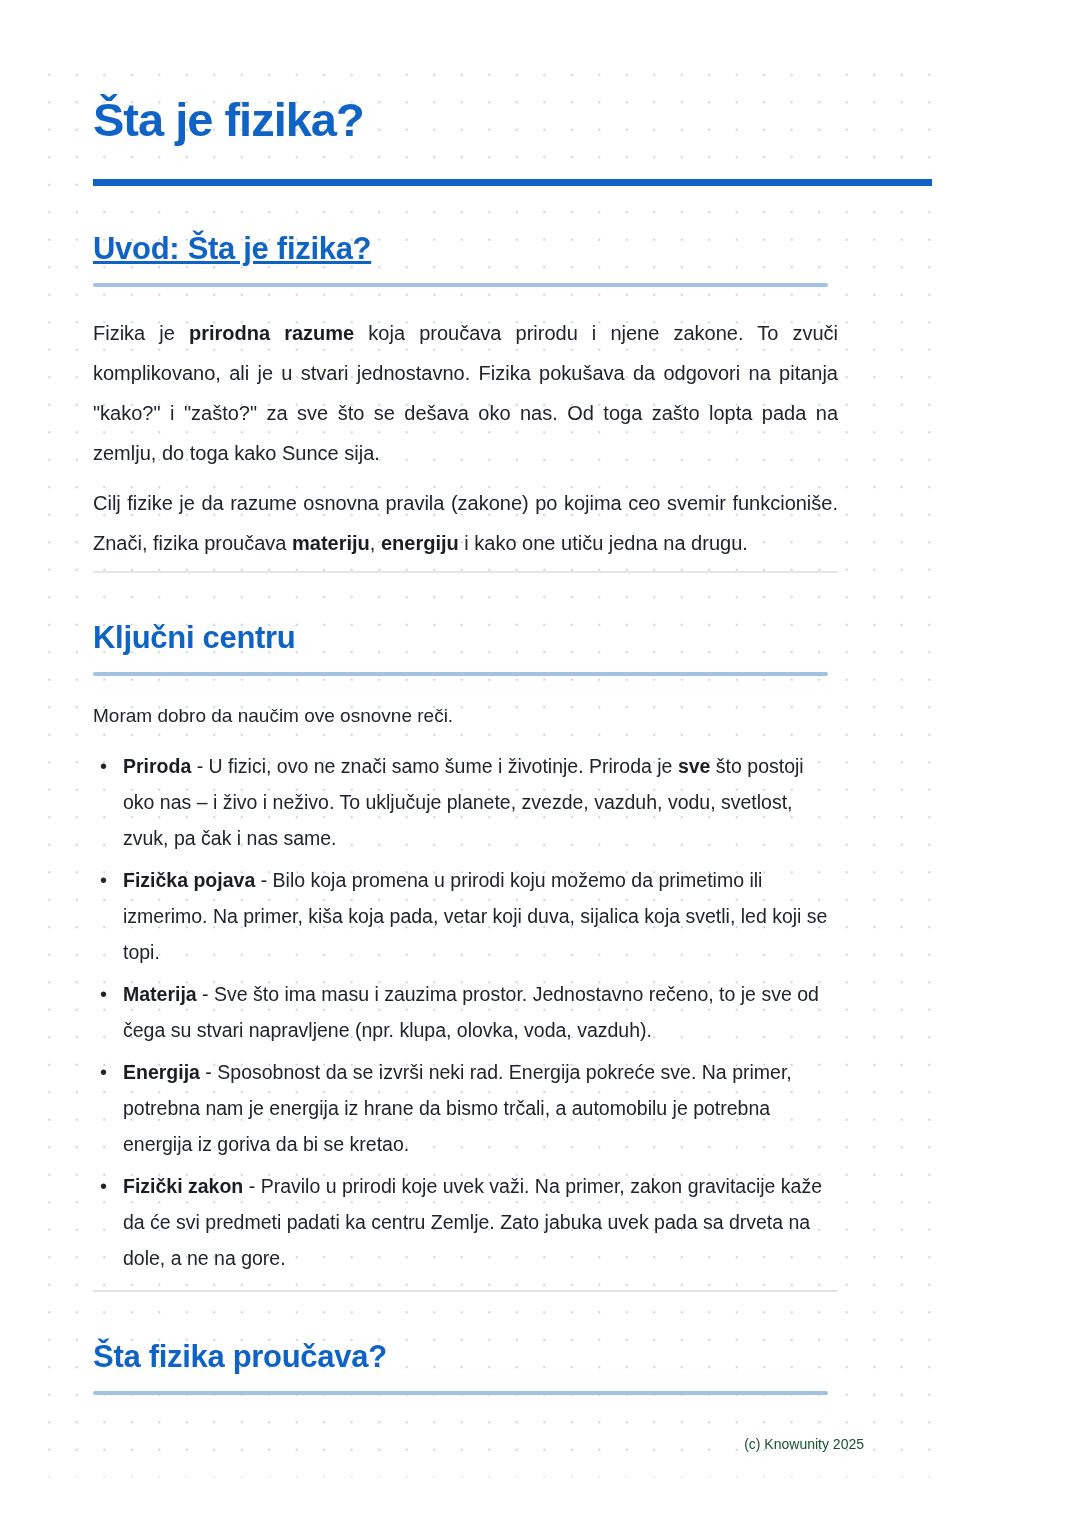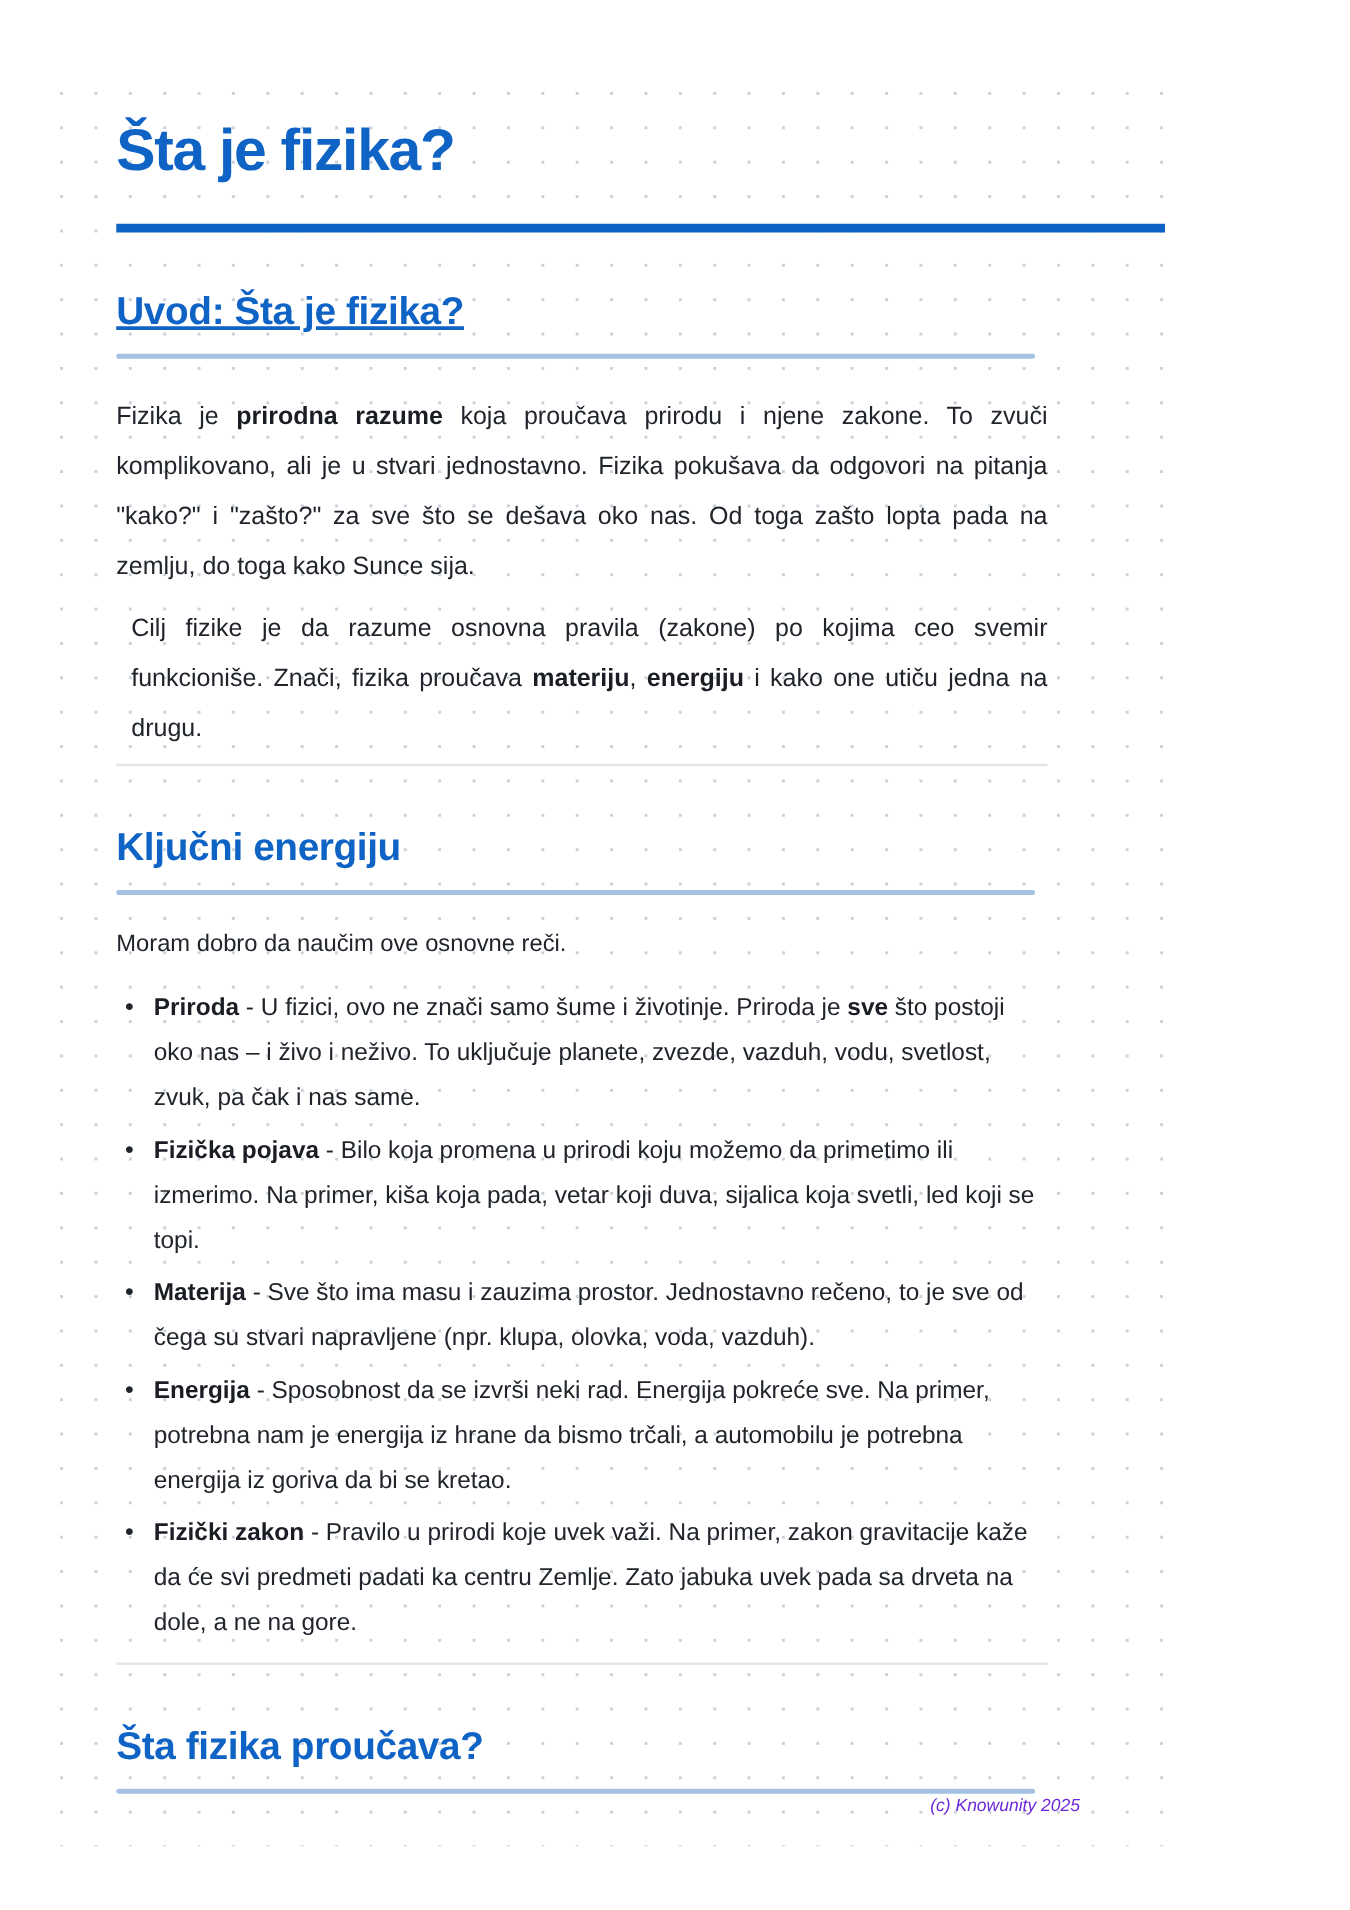--- a/index.html
+++ b/index.html
@@ -77,21 +77,21 @@
     border-radius: 2px;
   }
   p.body-par {
     margin: 0;
     font-size: 20px;
     line-height: 40px;
     color: #20242b;
     text-align: justify;
   }
   p.par-first { margin-top: 26px; }
-  p.par-next  { margin-top: 10px; margin-left: 12px; }
+  p.par-next  { margin-top: 10px; }
   p.intro {
     margin: 20px 0 0 0;
     font-size: 19px;
     line-height: 40px;
     color: #20242b;
   }
   strong { font-weight: 700; color: #1a1d24; }
   .divider {
     margin-top: 8px;
     width: 745px;
@@ -117,23 +117,22 @@
     left: 7px;
     top: 0;
     font-size: 20px;
     color: #20242b;
   }
   .footer-credit {
     position: absolute;
     top: 1436px;
     right: 68px;
     font-size: 14px;
-    color: #6d28d9;
+    color: #14532d;
     z-index: 3;
-    font-style: italic;
   }
 </style>
 </head>
 <body>
 
 <div class="canvas">
 
   <div class="dot-area"></div>
   <div class="side-strip"></div>
 
@@ -145,21 +144,21 @@
     <section>
       <h2 class="h2-uvod">Uvod: Šta je fizika?</h2>
       <div class="h2-rule"></div>
       <p class="body-par par-first"><span>Fizika je </span><strong>prirodna razume</strong><span> koja proučava prirodu i njene zakone. To zvuči komplikovano, ali je u stvari jednostavno. Fizika pokušava da odgovori na pitanja "kako?" i "zašto?" za sve što se dešava oko nas. Od toga zašto lopta pada na zemlju, do toga kako Sunce sija.</span></p>
       <p class="body-par par-next"><span>Cilj fizike je da razume osnovna pravila (zakone) po kojima ceo svemir funkcioniše. Znači, fizika proučava </span><strong>materiju</strong><span>, </span><strong>energiju</strong><span> i kako one utiču jedna na drugu.</span></p>
     </section>
 
     <div class="divider"></div>
 
     <section>
-      <h2 class="h2-kljucni">Ključni energiju</h2>
+      <h2 class="h2-kljucni">Ključni centru</h2>
       <div class="h2-rule"></div>
       <p class="intro">Moram dobro da naučim ove osnovne reči.</p>
       <ul class="terms">
         <li><span class="bullet-dot">•</span><span><strong>Priroda</strong><span> - U fizici, ovo ne znači samo šume i životinje. Priroda je </span><strong>sve</strong><span> što postoji oko nas – i živo i neživo. To uključuje planete, zvezde, vazduh, vodu, svetlost, zvuk, pa čak i nas same.</span></span></li>
         <li><span class="bullet-dot">•</span><span><strong>Fizička pojava</strong><span> - Bilo koja promena u prirodi koju možemo da primetimo ili izmerimo. Na primer, kiša koja pada, vetar koji duva, sijalica koja svetli, led koji se topi.</span></span></li>
         <li><span class="bullet-dot">•</span><span><strong>Materija</strong><span> - Sve što ima masu i zauzima prostor. Jednostavno rečeno, to je sve od čega su stvari napravljene (npr. klupa, olovka, voda, vazduh).</span></span></li>
         <li><span class="bullet-dot">•</span><span><strong>Energija</strong><span> - Sposobnost da se izvrši neki rad. Energija pokreće sve. Na primer, potrebna nam je energija iz hrane da bismo trčali, a automobilu je potrebna energija iz goriva da bi se kretao.</span></span></li>
         <li><span class="bullet-dot">•</span><span><strong>Fizički zakon</strong><span> - Pravilo u prirodi koje uvek važi. Na primer, zakon gravitacije kaže da će svi predmeti padati ka centru Zemlje. Zato jabuka uvek pada sa drveta na dole, a ne na gore.</span></span></li>
       </ul>
     </section>

